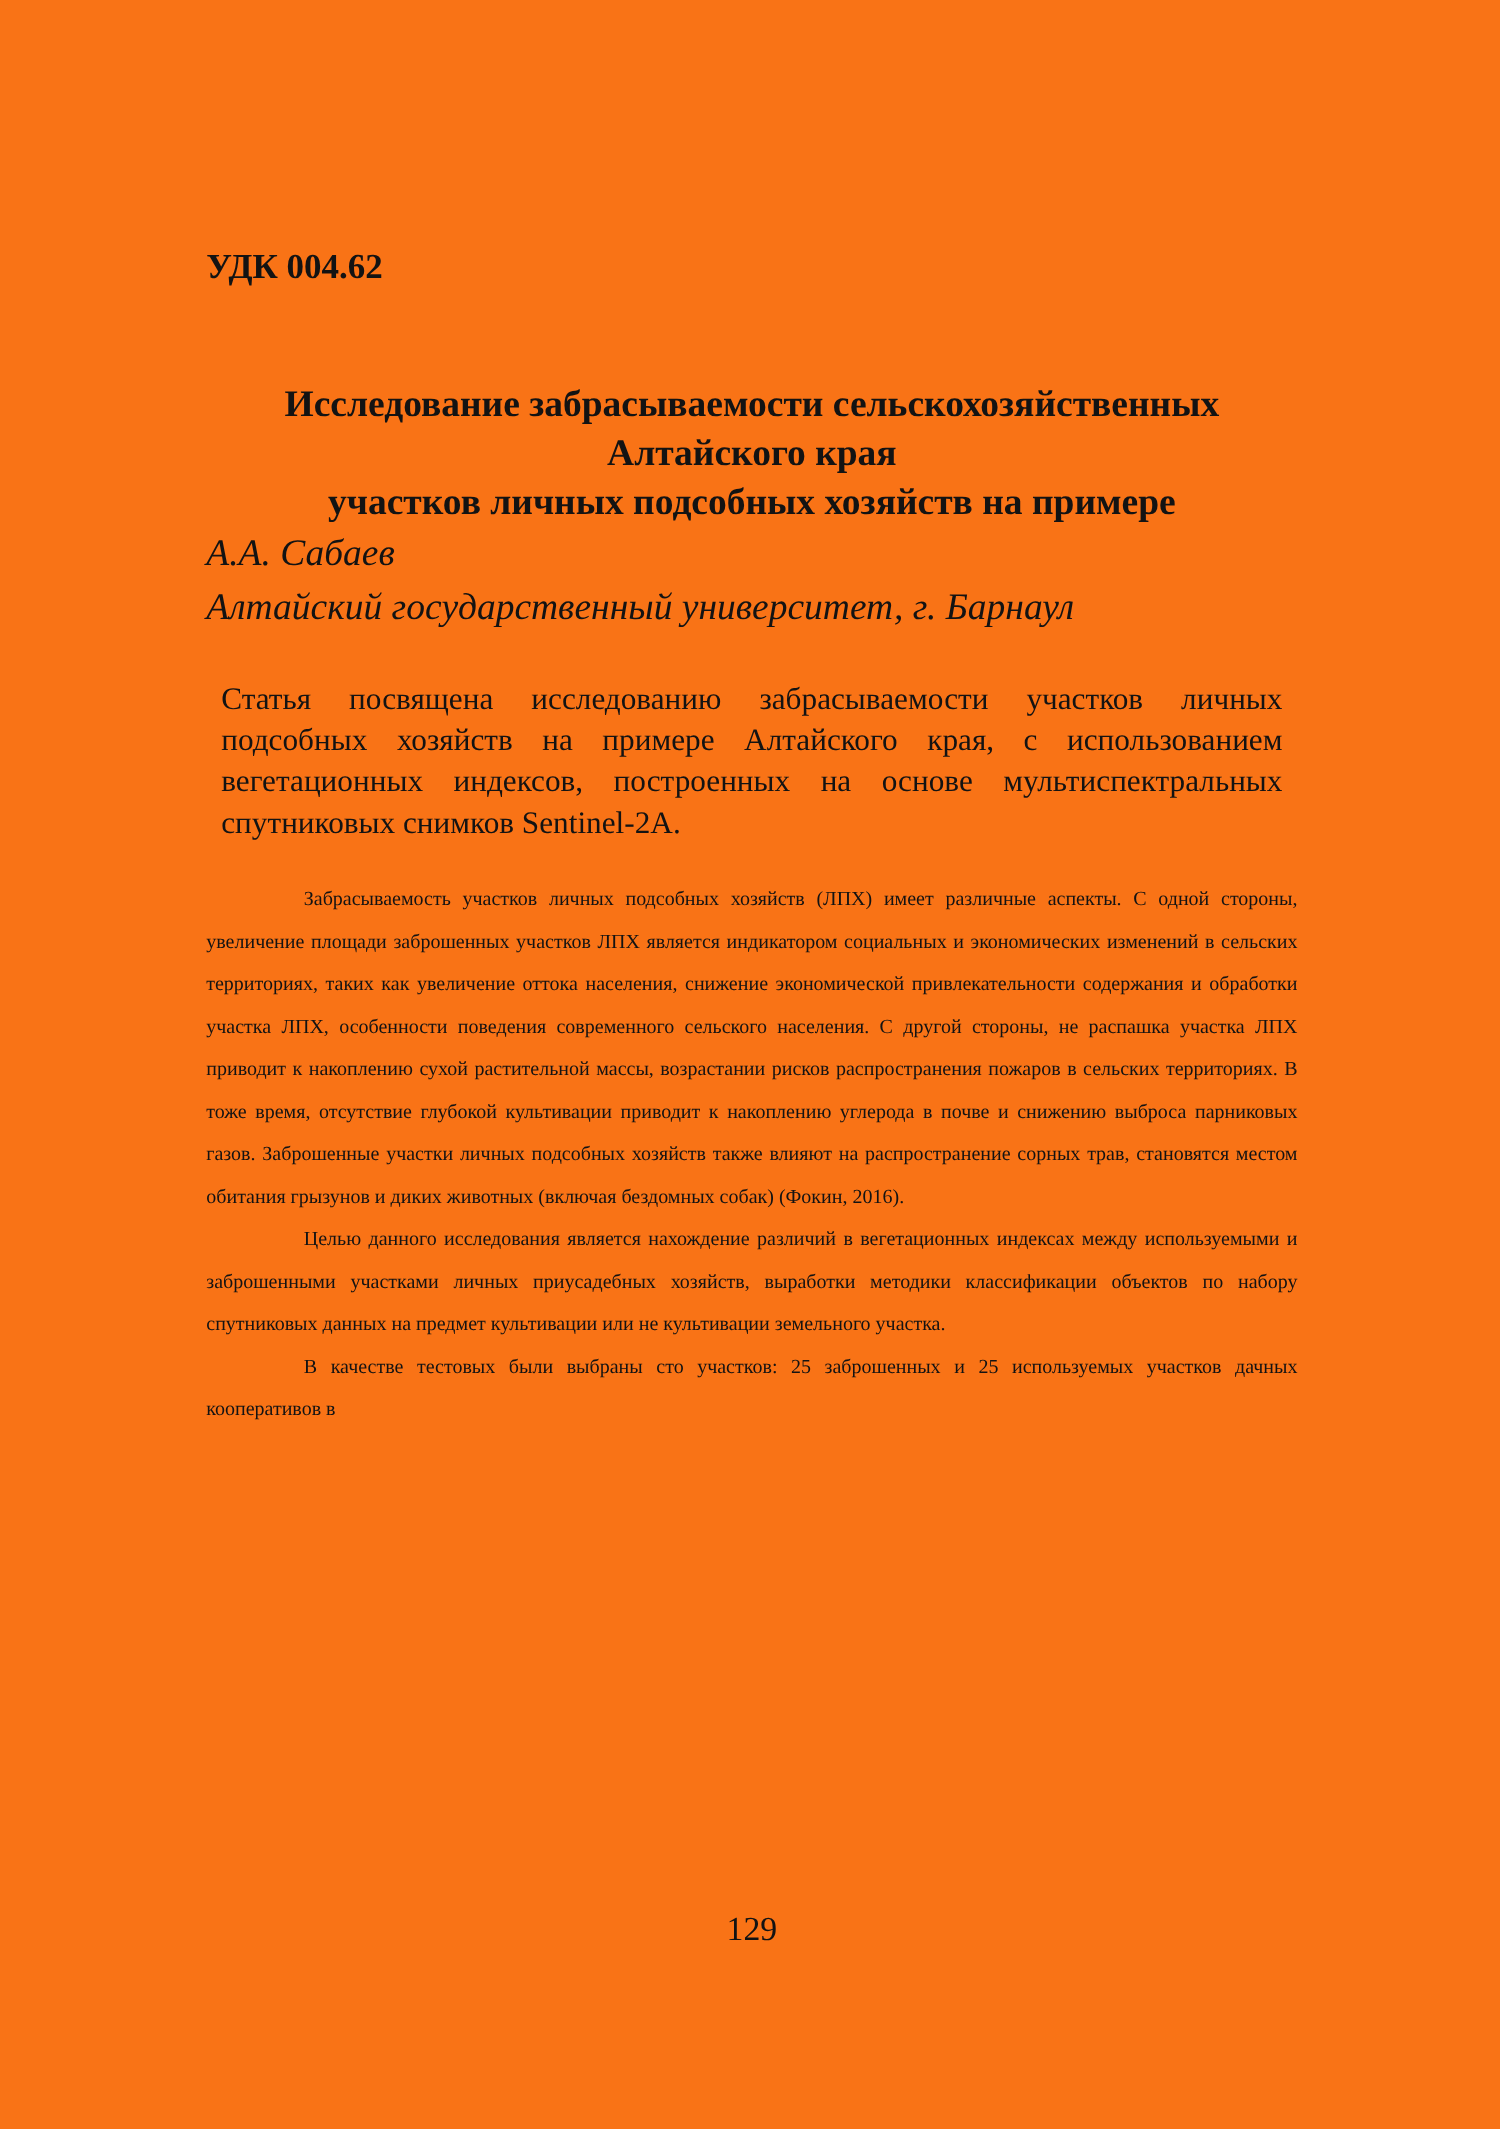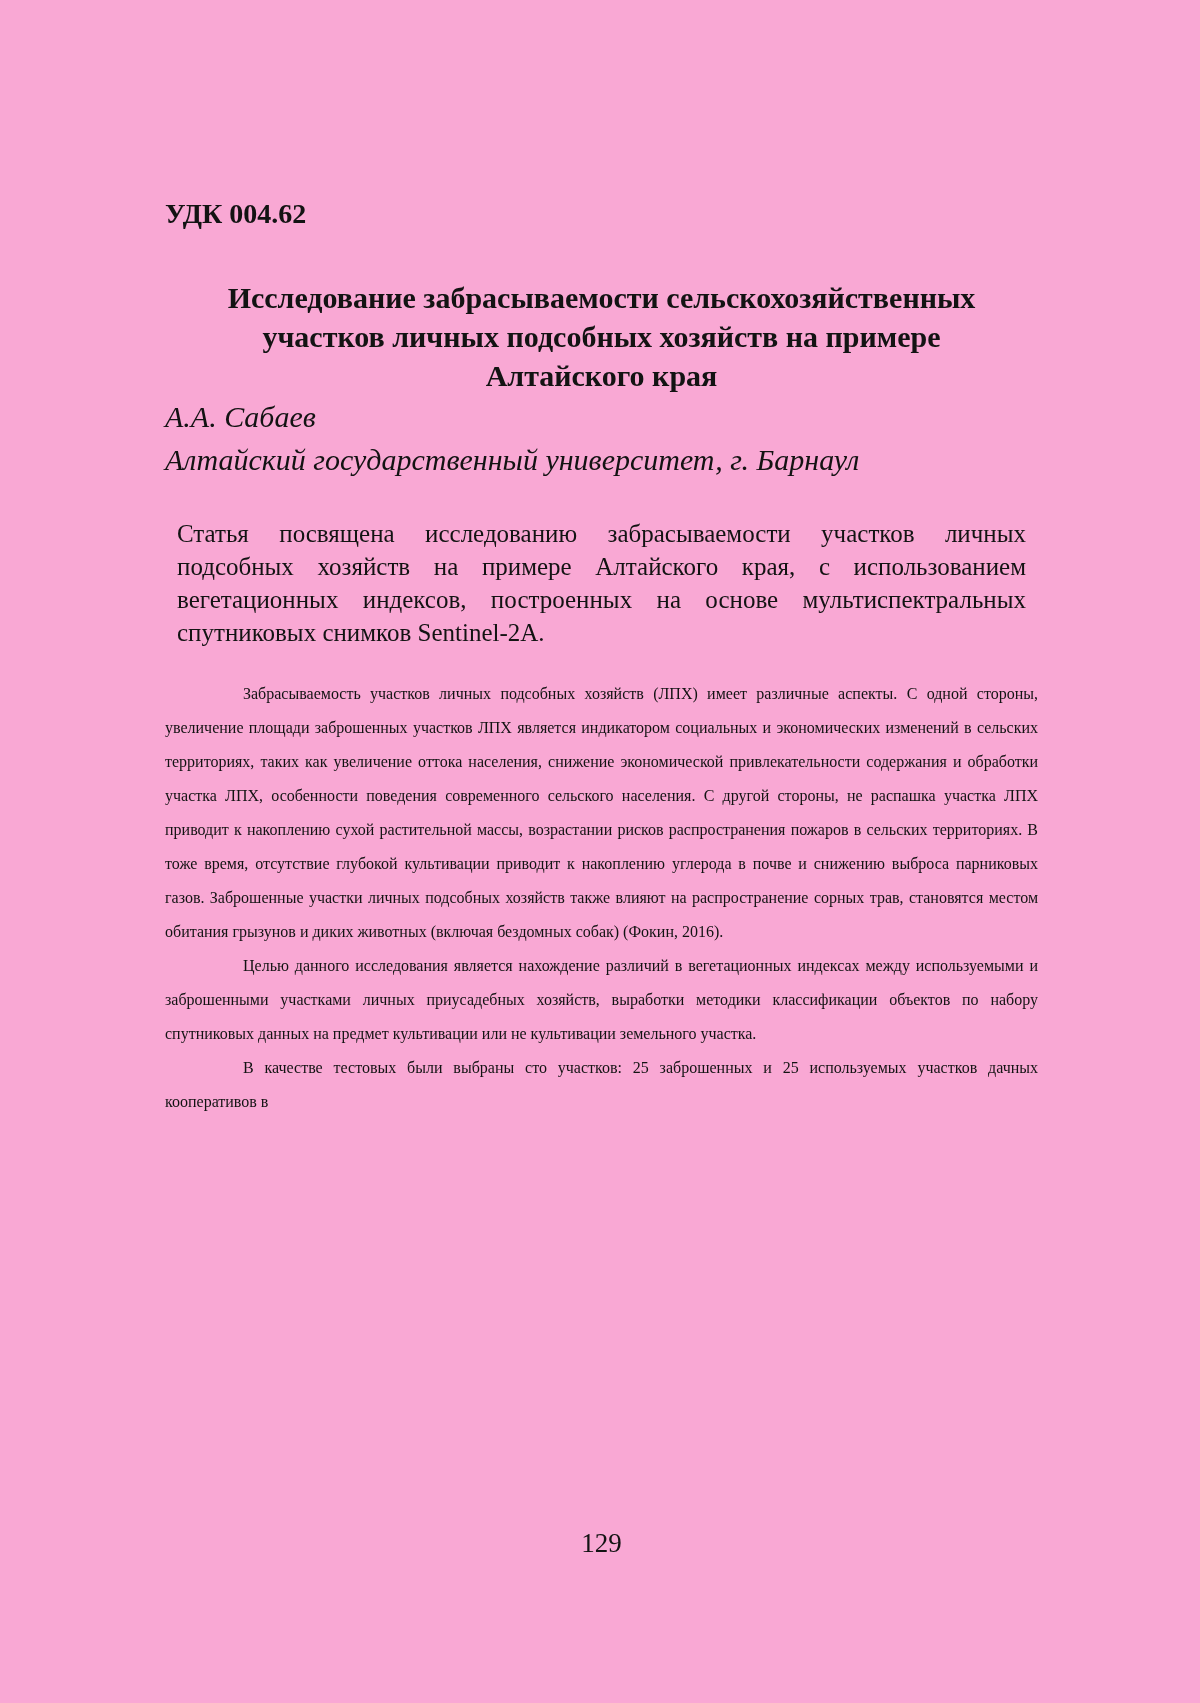--- a/index.html
+++ b/index.html
@@ -4,39 +4,39 @@
 <style>
   html, body {
     margin: 0;
     padding: 0;
     background: #ffffff;
   }
   .page {
     position: relative;
     width: 1200px;
     height: 1703px;
-    background: #f9a8d4;
+    background: #f97316;
     overflow: hidden;
     font-family: "Liberation Serif", "DejaVu Serif", serif;
     color: #131313;
   }
   .content {
     position: absolute;
     left: 165px;
     top: 196px;
     width: 873px;
   }
   .udc {
     font-size: 28px;
     font-weight: bold;
     line-height: 36px;
     text-align: left;
   }
   .title {
-    margin-top: 46px;
+    margin-top: 72px;
     text-align: center;
     font-weight: bold;
     font-size: 30px;
     line-height: 39px;
   }
   .byline {
     text-align: left;
     font-style: italic;
     font-size: 30px;
     line-height: 43px;
@@ -80,22 +80,22 @@
 </head>
 <body>
 
 <div class="page">
   <div class="content">
 
     <div class="udc">УДК 004.62</div>
 
     <div class="title">
       <div>Исследование забрасываемости сельскохозяйственных</div>
+      <div>Алтайского края</div>
       <div>участков личных подсобных хозяйств на примере</div>
-      <div>Алтайского края</div>
     </div>
 
     <div class="byline">
       <div>А.А. Сабаев</div>
       <div>Алтайский государственный университет, г. Барнаул</div>
     </div>
 
     <div class="abstract-block">
       <p>Статья посвящена исследованию забрасываемости участков личных подсобных хозяйств на примере Алтайского края, с использованием вегетационных индексов, построенных на основе мультиспектральных спутниковых снимков Sentinel-2A.</p>
     </div>

